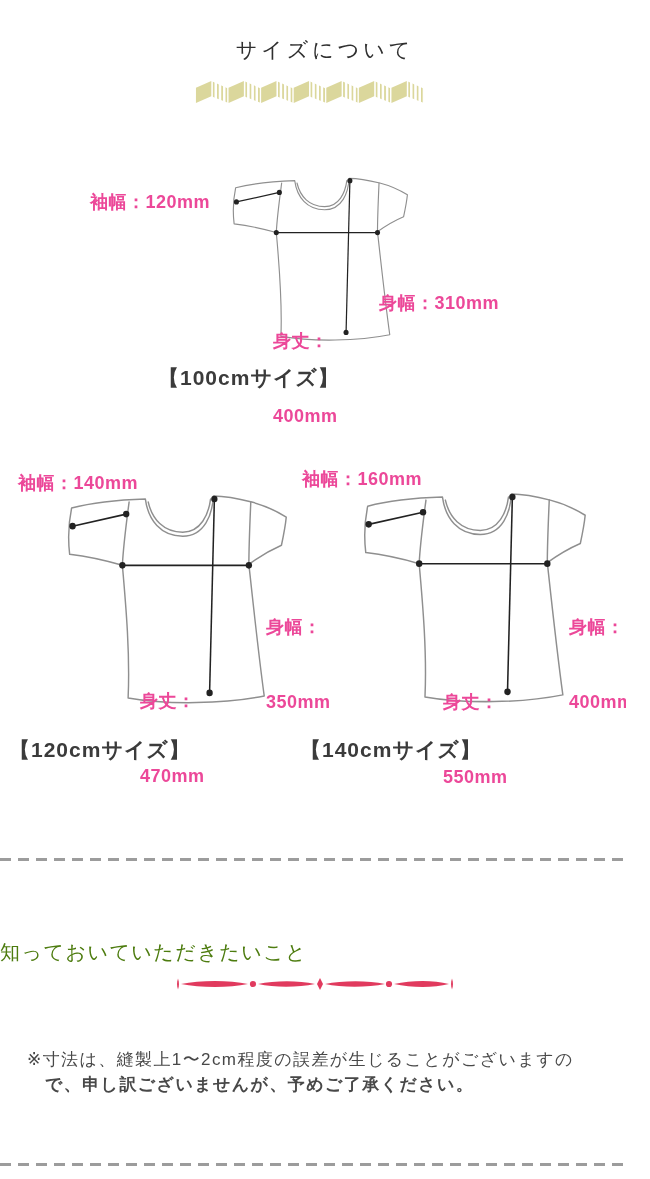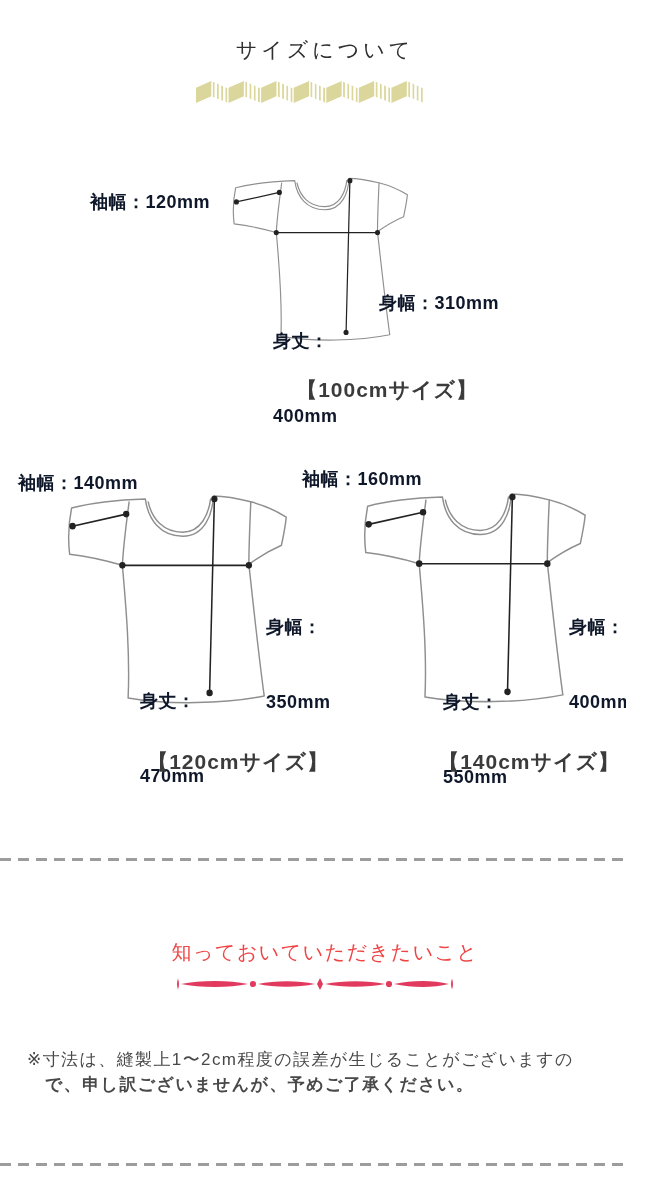--- a/index.html
+++ b/index.html
@@ -11,48 +11,48 @@
   .title{
     position:absolute;top:36px;left:0;width:650px;margin:0;
     text-align:center;font-size:21px;font-weight:500;color:#2f2f2f;letter-spacing:4px;
   }
   .zigzag{position:absolute;left:191px;top:80px;width:238px;height:23px;}
   .shirt{position:absolute;}
   .shirt1{left:228px;top:172px;width:184px;height:173px;}
   .shirt2{left:62px;top:488px;width:230px;height:221px;}
   .shirt3{left:358px;top:486px;width:233px;height:222px;}
   .lbl{
-    position:absolute;font-weight:bold;font-size:18px;color:#0f172a;
+    position:absolute;font-weight:bold;font-size:18px;color:#ec4899;
     letter-spacing:0.5px;line-height:25px;white-space:pre;
   }
   .s1-sleeve{left:90px;top:190px;}
   .s1-width{left:379px;top:241px;}
   .s1-length{left:273px;top:279px;}
   .s2-sleeve{left:18px;top:471px;}
   .s2-width{left:266px;top:565px;}
   .s2-length{left:140px;top:639px;}
   .s3-sleeve{left:302px;top:459px;margin-top:8px;}
   .s3-width{left:569px;top:565px;}
   .s3-length{left:443px;top:640px;}
   .cap{
-    position:absolute;width:320px;text-align:right;
-    font-weight:bold;font-size:21px;color:#3b3b3b;letter-spacing:1px;margin-top:12px;
+    position:absolute;width:320px;text-align:left;
+    font-weight:bold;font-size:21px;color:#3b3b3b;letter-spacing:1px;
   }
   .cap1{left:158px;top:364px;}
   .cap2{left:9px;top:736px;}
   .cap3{left:300px;top:736px;}
   .dash{
     position:absolute;left:0;width:650px;height:3px;
     background:repeating-linear-gradient(90deg,#9c9c9c 0 11px,transparent 11px 18px);
   }
   .dash1{top:858px;}
   .dash2{top:1163px;}
   .notes-heading{
     position:absolute;top:939px;left:0;width:650px;margin:0;
-    text-align:center;font-size:20px;font-weight:500;color:#ef4444;letter-spacing:1.5px;
+    font-size:20px;font-weight:500;color:#4d7c0f;letter-spacing:1.5px;
   }
   .red-divider{position:absolute;left:175px;top:977px;width:280px;height:14px;}
   .note{
     position:absolute;left:27px;color:#484848;font-size:17px;
     letter-spacing:1.4px;line-height:24px;white-space:nowrap;
   }
   .note1{top:1036px;margin-top:12px;}
   .note2{top:1073px;padding-left:18px;font-weight:bold;}
 </style>
 </head>

